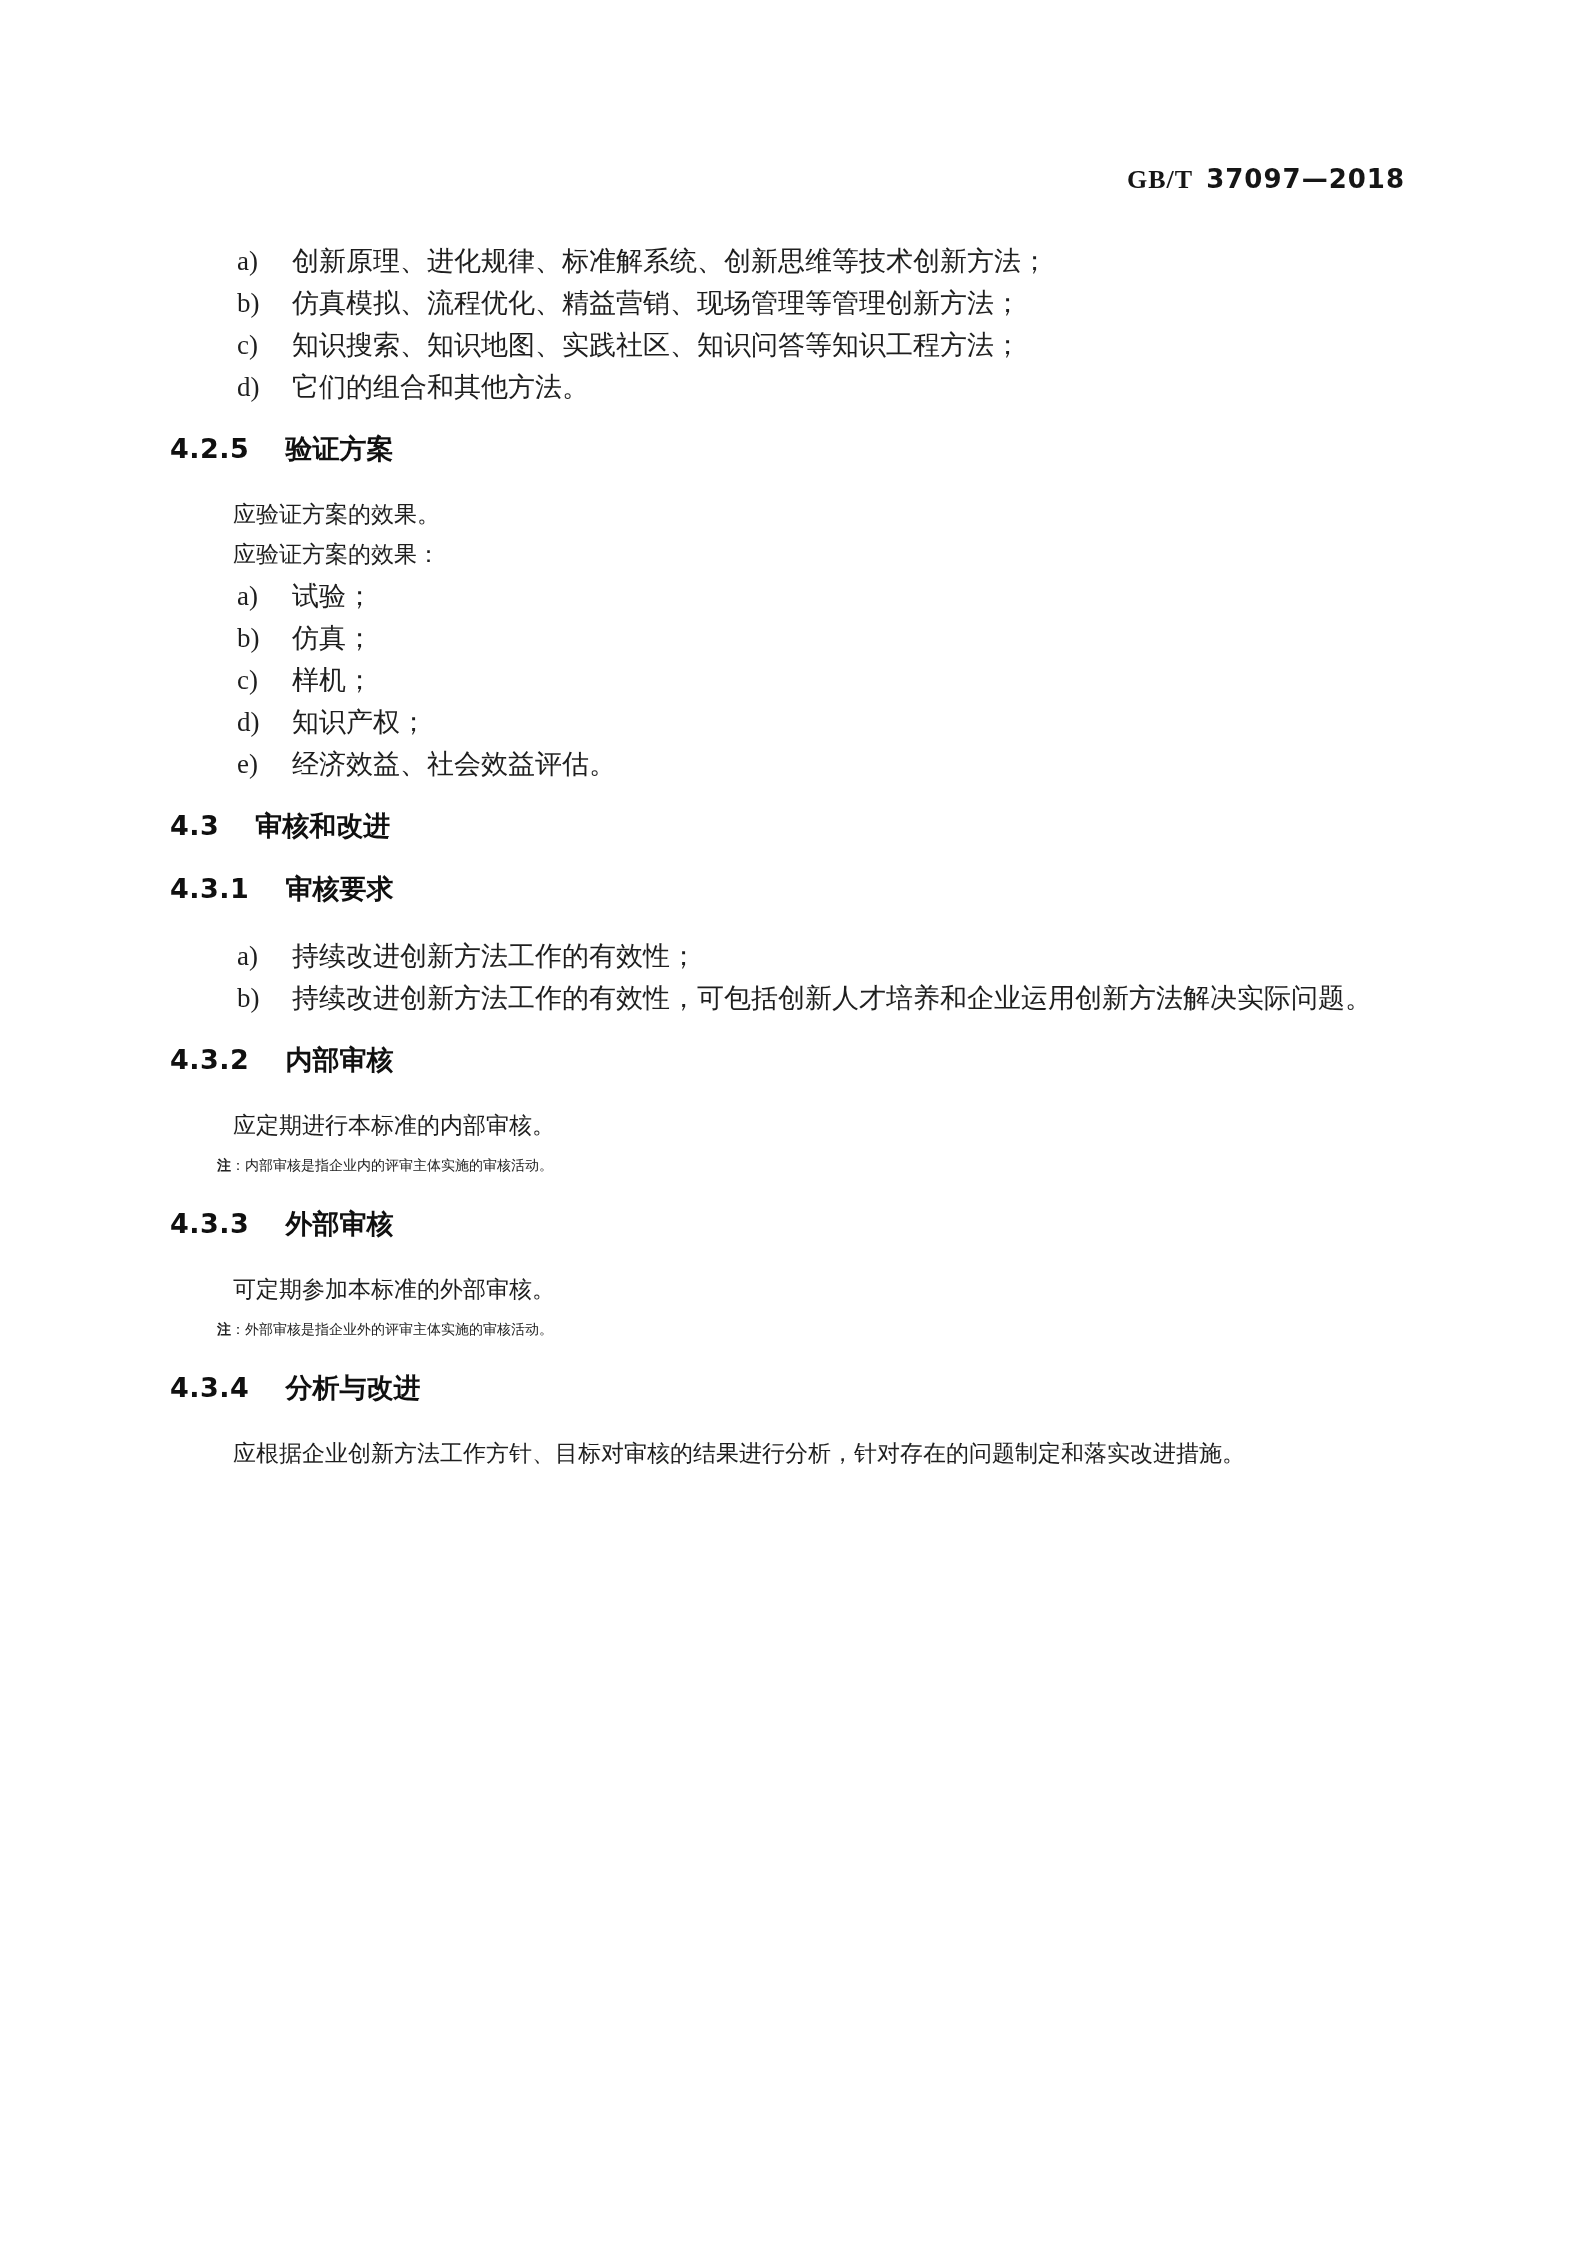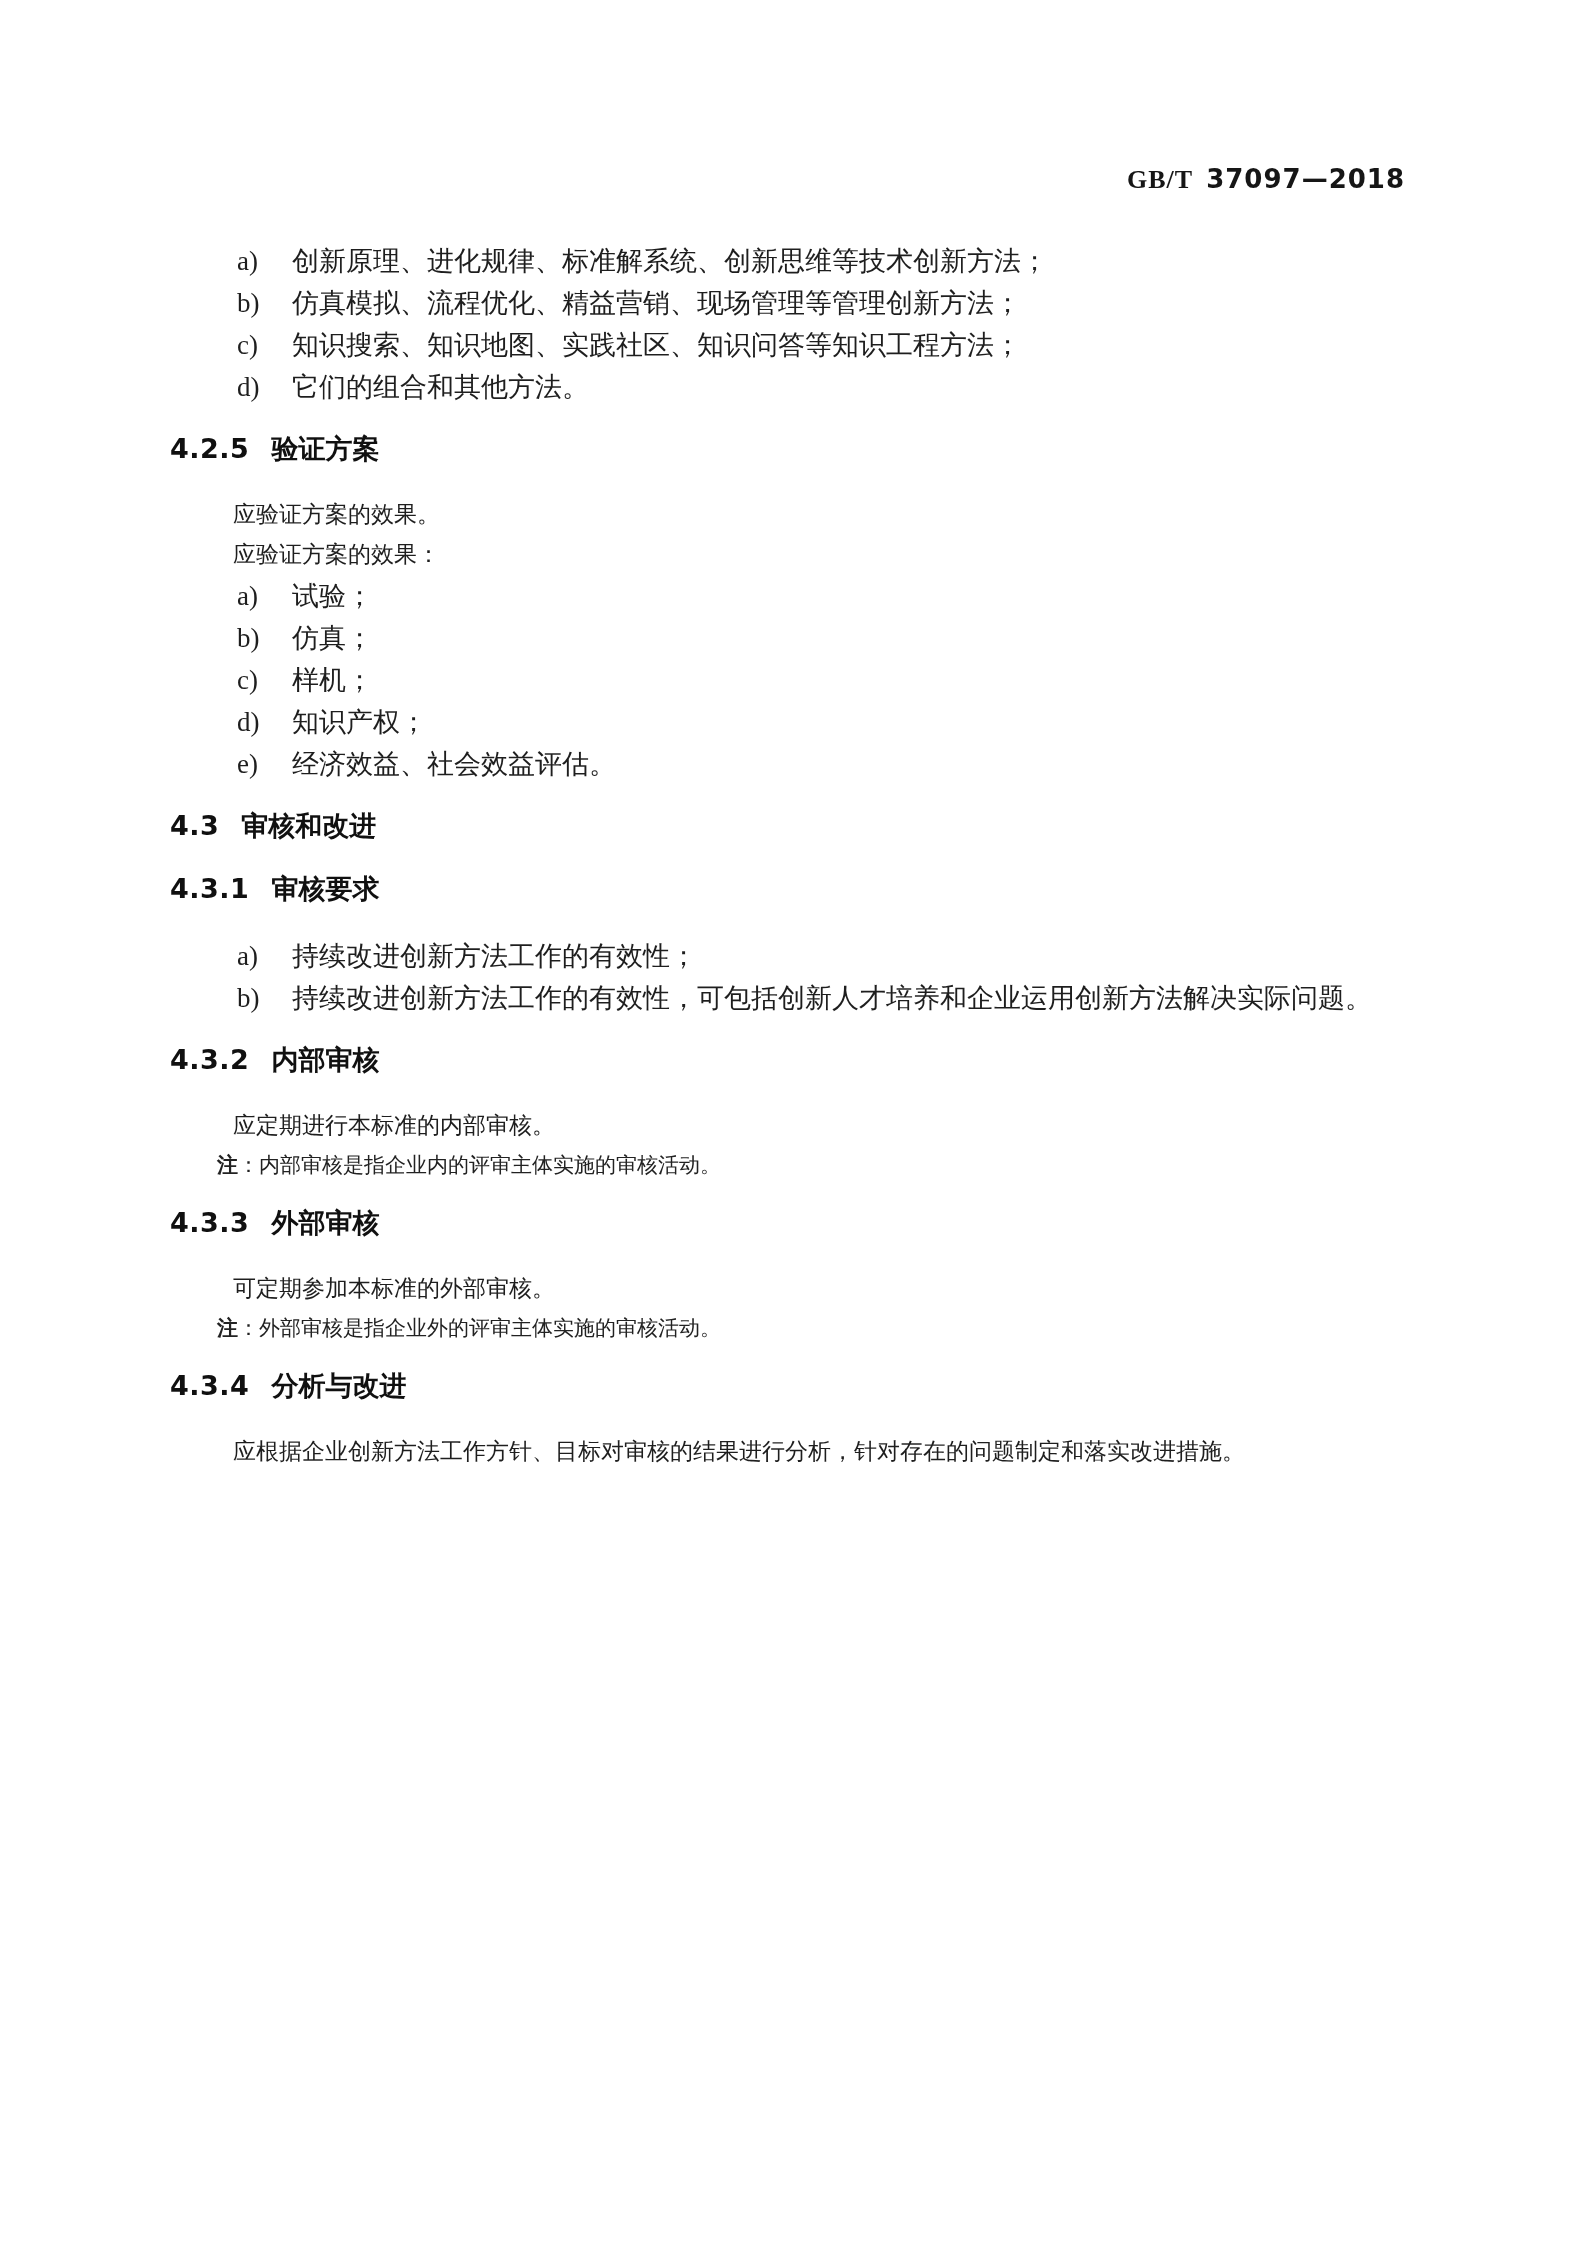--- a/index.html
+++ b/index.html
@@ -62,34 +62,34 @@
   h3.sec {
     display: flex;
     margin: 24px 0 29px 0;
     font-family: "DejaVu Sans", "Liberation Sans", sans-serif;
     font-size: 27px;
     font-weight: 700;
     line-height: 34px;
     color: #101010;
   }
   .sec-num {
-    margin-right: 22px;
+    margin-right: 36px;
     letter-spacing: 0.5px;
   }
   .para {
     margin: 0;
     font-size: 23px;
     line-height: 40px;
     text-indent: 63px;
     color: #1e1e1e;
   }
   .note {
     margin: 2px 0 0 0;
     padding-left: 47px;
-    font-size: 21px;
+    font-size: 14px;
     line-height: 34px;
     text-indent: 0;
     color: #222222;
   }
   .note-label {
     font-family: "DejaVu Sans", "Liberation Sans", sans-serif;
     font-weight: 700;
   }
 </style>
 </head>

